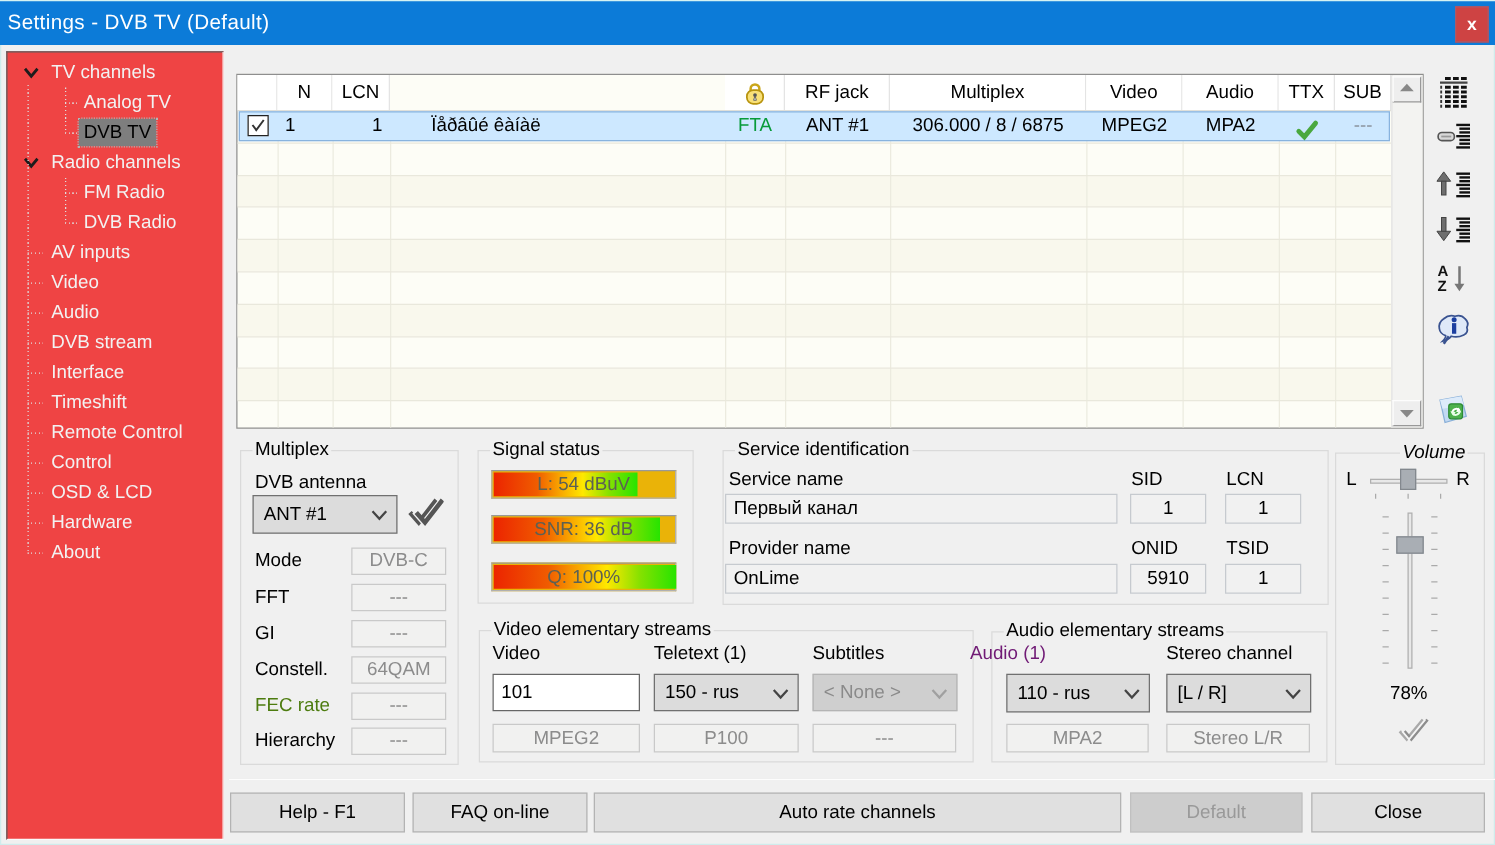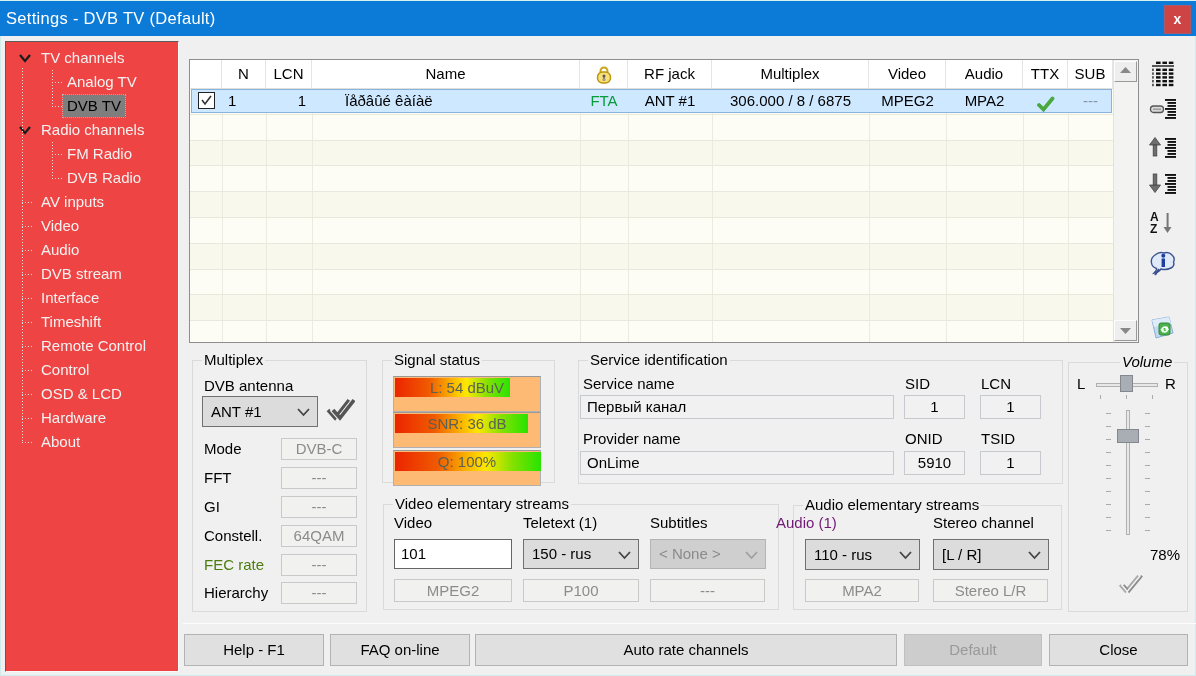--- a/index.html
+++ b/index.html
@@ -25,21 +25,21 @@
 #sbar { position:absolute; left:923px; top:0; width:25px; height:282px; background:#f3f3f1; border-left:1px solid #e2e2e2; }
 .sbtn { position:absolute; left:1px; width:23px; height:21px; background:#eee; border:1px solid #999; border-top-color:#fdfdfd; border-left-color:#fdfdfd; }
 .ticon { position:absolute; left:1149px; }
 .grp { position:absolute; border:1px solid #dadada; }
 .grplbl { position:absolute; background:#f0f0f0; padding:0 2px; white-space:nowrap; }
 .lbl { position:absolute; white-space:nowrap; }
 .robox { position:absolute; background:#f1f1f0; border:1px solid #c9c9c9; color:#8c8c8c; text-align:center; }
 .svcbox { position:absolute; background:#f1f1f1; border:1px solid #c6cacf; color:#000; }
 .combo { position:absolute; background:#dcdcdc; border:1px solid #707070; color:#000; }
 .combo.dis { background:#cfcfcf; border-color:#b4b4b4; color:#8a8a8a; }
-.sigbox { position:absolute; width:148px; height:36px; background:#fdba74; border:1px solid #b0b0b0; border-top-color:#999; }
+.sigbox { position:absolute; width:148px; height:23px; background:#eab308; border:1px solid #b0b0b0; border-top-color:#999; }
 .sigfill { position:absolute; left:1px; top:1px; height:19px; background:linear-gradient(to right,#ec2400 0%,#f05c00 30%,#f9ae00 48%,#ffe800 62%,#86e100 80%,#27e400 100%); }
 .sigtxt { position:absolute; left:0; top:0; width:100%; height:21px; line-height:22px; text-align:center; color:#5c6153; font-size:15px; }
 .btn { position:absolute; top:634px; height:32px; background:#e0e0e0; border:1px solid #b3b3b3; text-align:center; line-height:30px; color:#000; }
 .btn.dis { background:#cdcdcd; border-color:#c0c0c0; color:#999; }
 #sep { position:absolute; left:183px; top:623px; width:1013px; height:1px; background:#d7d7d7; border-bottom:1px solid #fdfdfd; }
 </style></head>
 <body>
 <div id="titlebar">
     <span id="title">Settings - DVB TV (Default)</span>
   </div>
@@ -87,21 +87,20 @@
     <div class="hdot" style="left:46px;top:40px;width:11px;"></div>
     <div class="hdot" style="left:46px;top:64px;width:11px;"></div>
     <div class="vdot" style="left:46px;top:100px;height:36px;"></div>
     <div class="hdot" style="left:46px;top:112px;width:11px;"></div>
     <div class="hdot" style="left:46px;top:136px;width:11px;"></div>
   </div>
 <div id="tbl">
     <div class="hcell" style="left:0px;width:32px;"></div>
     <div class="hcell" style="left:32px;width:44px;">N</div>
     <div class="hcell" style="left:76px;width:46px;">LCN</div>
-    <div class="hcell" style="left:122px;width:268px;">Name</div>
     <div class="hcell" style="left:390px;width:48px;"></div>
     <div class="hcell" style="left:438px;width:84px;">RF jack</div>
     <div class="hcell" style="left:522px;width:157px;">Multiplex</div>
     <div class="hcell" style="left:679px;width:77px;">Video</div>
     <div class="hcell" style="left:756px;width:77px;">Audio</div>
     <div class="hcell" style="left:833px;width:45px;">TTX</div>
     <div class="hcell" style="left:878px;width:45px;">SUB</div>
     <svg style="position:absolute;left:405px;top:5px;" width="18" height="19" viewBox="0 0 18 19">
 <path d="M5.5 7.5 V6 a3.5 3.5 0 0 1 7 0 V7.5" fill="none" stroke="#caa61b" stroke-width="2"></path>
 <rect x="2.5" y="7" width="13" height="11" rx="5" fill="#f8e078" stroke="#b8940f" stroke-width="1.4"></rect>
@@ -338,21 +337,21 @@
 <div style="position:absolute;left:1106px;top:478px;width:5px;height:1px;background:#aaa;"></div>
 <div style="position:absolute;left:1145px;top:478px;width:5px;height:1px;background:#aaa;"></div>
 <div style="position:absolute;left:1106px;top:491px;width:5px;height:1px;background:#aaa;"></div>
 <div style="position:absolute;left:1145px;top:491px;width:5px;height:1px;background:#aaa;"></div>
 <div style="position:absolute;left:1106px;top:504px;width:5px;height:1px;background:#aaa;"></div>
 <div style="position:absolute;left:1145px;top:504px;width:5px;height:1px;background:#aaa;"></div>
 <div style="position:absolute;left:1106px;top:517px;width:5px;height:1px;background:#aaa;"></div>
 <div style="position:absolute;left:1145px;top:517px;width:5px;height:1px;background:#aaa;"></div>
 <div style="position:absolute;left:1106px;top:530px;width:5px;height:1px;background:#aaa;"></div>
 <div style="position:absolute;left:1145px;top:530px;width:5px;height:1px;background:#aaa;"></div>
-<div class="lbl" style="left:1112px;top:546px;color:#000;margin-left:38px;">78%</div>
+<div class="lbl" style="left:1112px;top:546px;color:#000;">78%</div>
 <svg style="position:absolute;left:1116px;top:572px;" width="28" height="24" viewBox="0 0 30 26">
     <path d="M4 14 L10 21 L24 4" fill="none" stroke="#a9a9a9" stroke-width="2.6"></path>
     <path d="M8 14 L14 21 L28 4" fill="none" stroke="#8d8d8d" stroke-width="2.6"></path>
     <path d="M6 14 L12 21 L26 4" fill="none" stroke="#f4f4f4" stroke-width="1.6"></path>
   </svg>
 <div id="sep"></div>
 <div class="btn" style="left:184px;width:140px;">Help - F1</div>
 <div class="btn" style="left:330px;width:140px;">FAQ on-line</div>
 <div class="btn" style="left:475px;width:422px;">Auto rate channels</div>
 <div class="btn dis" style="left:904px;width:138px;">Default</div>

